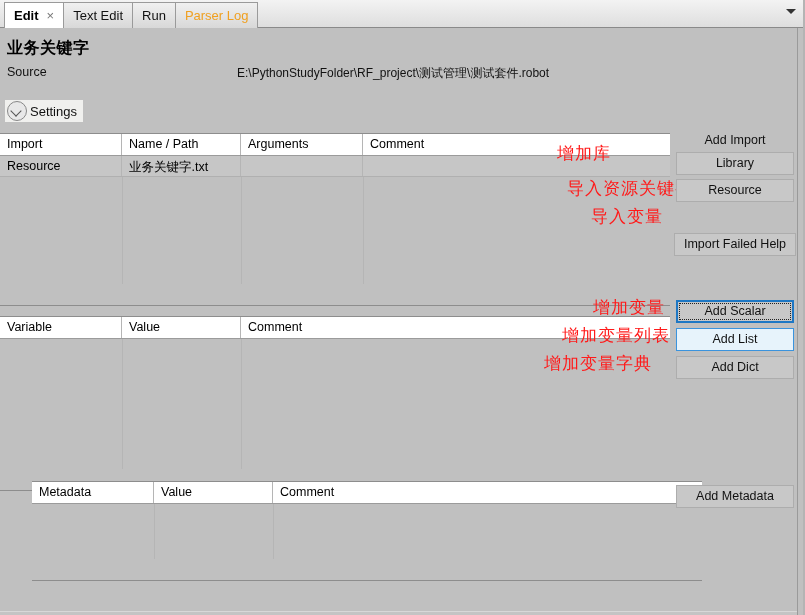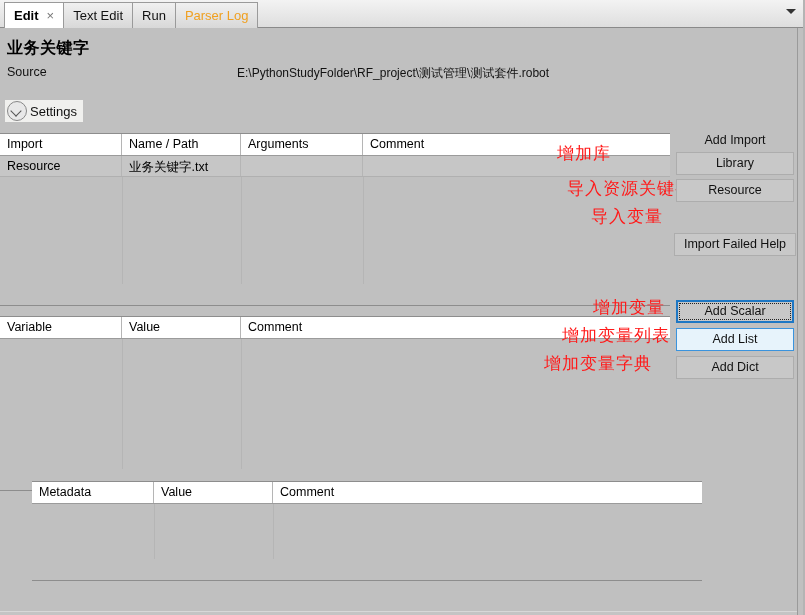--- a/index.html
+++ b/index.html
@@ -331,20 +331,21 @@
 
     <div class="panel-label" style="left:675px; top:105px; width:120px;">Add Import</div>
     <div class="btn" style="left:676px; top:124px; width:118px;">Library</div>
     <div class="btn" style="left:676px; top:151px; width:118px;">Resource</div>
     <div class="btn" style="left:674px; top:205px; width:122px;">Import Failed Help</div>
 
     <div class="btn hover" style="left:676px; top:300px; width:118px;">Add List</div>
     <div class="btn focused" style="left:676px; top:272px; width:118px;">Add Scalar</div>
     <div class="btn" style="left:676px; top:328px; width:118px;text-align:center;">Add Dict</div>
 
+    <div class="btn" style="left:676px; top:457px; width:118px;">Add Metadata</div>
 
     <div class="bottombar">
       
     </div>
 
   </div>
 
   <div class="vline-right"></div>
   <div class="vline-right2"></div>
 

